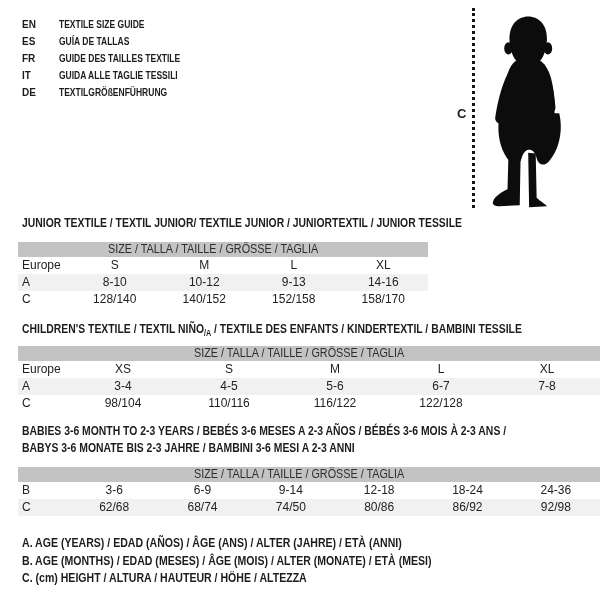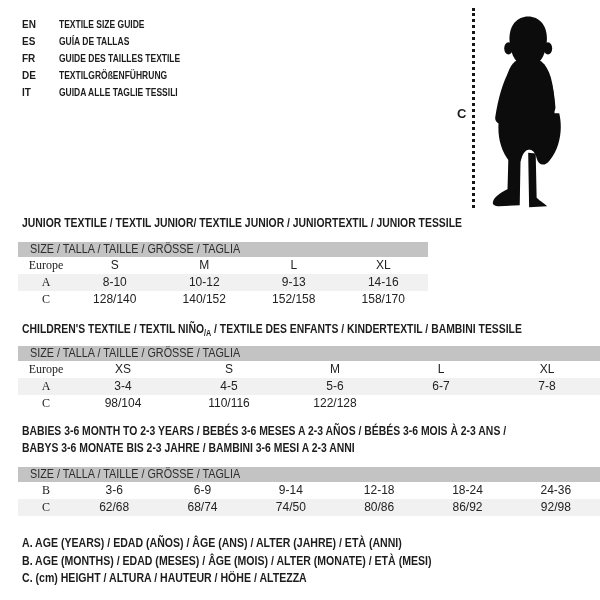--- a/index.html
+++ b/index.html
@@ -24,27 +24,27 @@
 
   
   .dotline{position:absolute;left:472px;top:8px;height:200px;width:0;border-left:3px dotted #161616;}
   .c-label{position:absolute;left:457px;top:107px;font-size:13px;font-weight:bold;line-height:14px;}
   .baby{position:absolute;left:484px;top:6px;}
 
   
   .sec-title{position:absolute;left:22px;font-size:13px;font-weight:bold;line-height:15px;}
   .sub{font-size:9px;position:relative;top:3px;}
   .table{position:absolute;left:18px;font-size:12px;}
-  .band{height:15px;line-height:15px;background:var(--band);color:#2e2e2e;padding-left:12px;font-size:12px;}
+  .band{height:15px;line-height:15px;background:var(--band);color:#2e2e2e;padding-left:4px;font-size:12px;text-align:center;}
   .trow{display:grid;height:17px;line-height:17px;color:#222;}
   .t1 .trow{grid-template-columns:52px repeat(4,1fr);}
   .t2 .trow{grid-template-columns:52px repeat(5,1fr);}
   .t3 .trow{grid-template-columns:52px repeat(6,1fr);}
   .trow.alt{background:var(--row-alt);}
-  .tlabel{text-align:center;padding-left:4px;font-family:Liberation Serif, serif;}
+  .tlabel{text-align:left;padding-left:4px;}
   .tcell{text-align:center;}
   .t1{top:242px;width:410px;}
   .t2{top:346px;width:582px;}
   .t3{top:467px;width:582px;}
 
   
   .notes{position:absolute;left:22px;top:535px;}
   .note{height:17.5px;line-height:17.5px;font-size:12px;font-weight:bold;}
 </style>
 </head>
@@ -59,26 +59,26 @@
     </div>
     <div class="lang-row">
       <span class="lang-code">ES</span>
       <span class="condensed c85">GUÍA DE TALLAS</span>
     </div>
     <div class="lang-row">
       <span class="lang-code">FR</span>
       <span class="condensed c85">GUIDE DES TAILLES TEXTILE</span>
     </div>
     <div class="lang-row">
+      <span class="lang-code">IT</span>
+      <span class="condensed c85">GUIDA ALLE TAGLIE TESSILI</span>
+    </div>
+    <div class="lang-row">
       <span class="lang-code">DE</span>
       <span class="condensed c85">TEXTILGRÖßENFÜHRUNG</span>
-    </div>
-    <div class="lang-row">
-      <span class="lang-code">IT</span>
-      <span class="condensed c85">GUIDA ALLE TAGLIE TESSILI</span>
     </div>
   </div>
 
   <div class="dotline"></div>
   <span class="c-label">C</span>
   <svg class="baby" width="94" height="205" viewBox="0 0 100 210" aria-hidden="true">
     <g fill="#0c0c0c">
       <path d="M28,40 C24,20 33,7 47,7 C61,7 70,20 66,40 C63,54 56,60 47,60 C38,60 31,54 28,40 Z"></path>
       <ellipse cx="26" cy="41" rx="4.5" ry="6.5"></ellipse>
       <ellipse cx="68" cy="41" rx="4.5" ry="6.5"></ellipse>
@@ -133,20 +133,21 @@
       <span class="tcell">3-4</span>
       <span class="tcell">4-5</span>
       <span class="tcell">5-6</span>
       <span class="tcell">6-7</span>
       <span class="tcell">7-8</span>
     </div>
     <div class="trow">
       <span class="tlabel">C</span>
       <span class="tcell">98/104</span>
       <span class="tcell">110/116</span>
+      <span class="tcell">116/122</span>
       <span class="tcell">122/128</span>
     </div>
   </div>
 
   <div class="sec-title condensed" style="top:423px">BABIES 3-6 MONTH TO 2-3 YEARS / BEBÉS 3-6 MESES A 2-3 AÑOS / BÉBÉS 3-6 MOIS À 2-3 ANS /</div>
   <div class="sec-title condensed" style="top:440px">BABYS 3-6 MONATE BIS 2-3 JAHRE / BAMBINI 3-6 MESI A 2-3 ANNI</div>
   <div class="table t3">
     <div class="band"><span class="condensed c90">SIZE / TALLA / TAILLE / GRÖSSE / TAGLIA</span></div>
     <div class="trow">
       <span class="tlabel">B</span>

